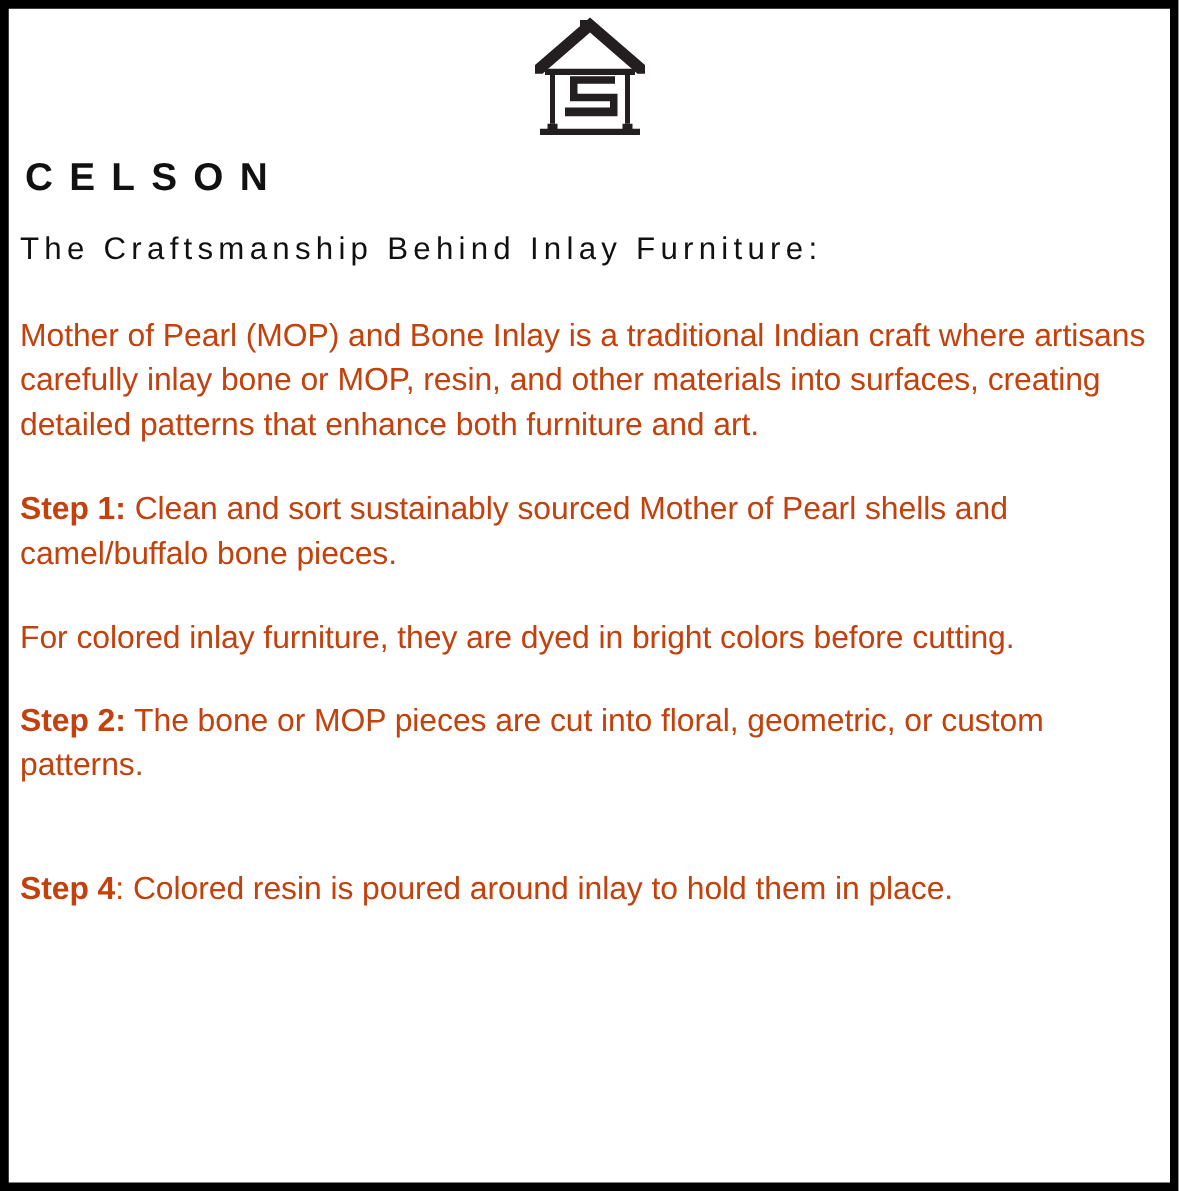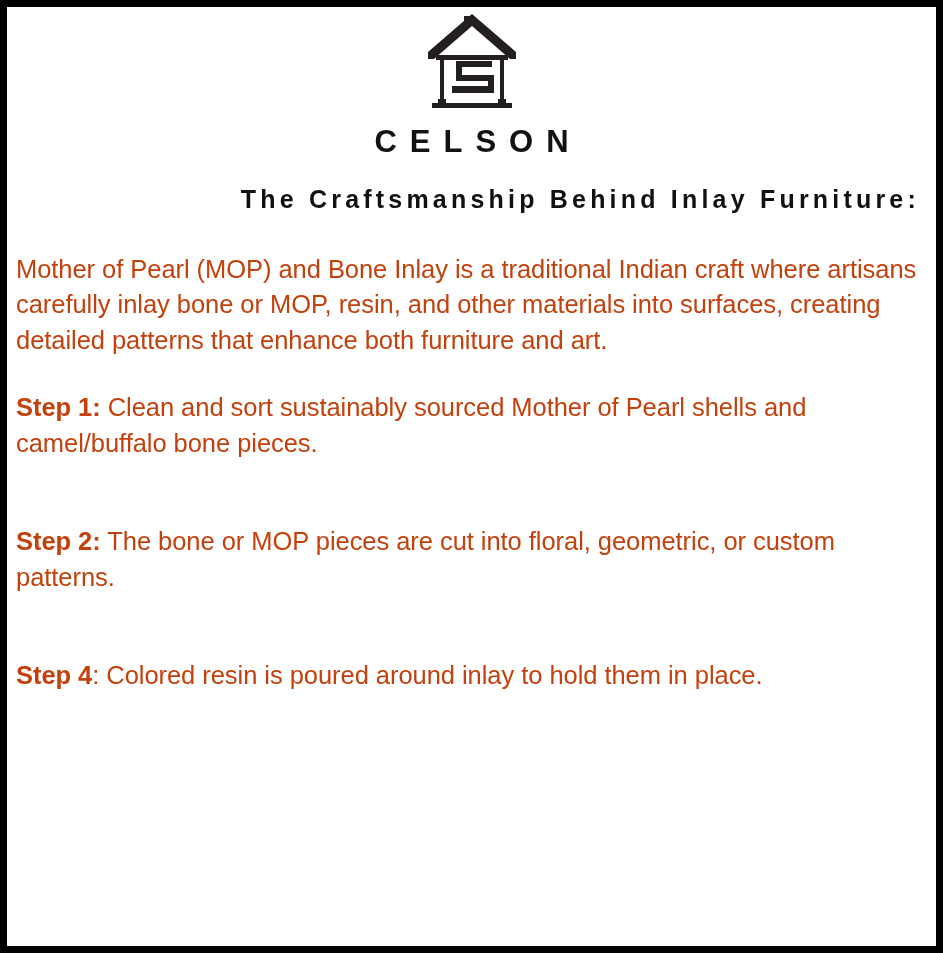--- a/index.html
+++ b/index.html
@@ -32,21 +32,21 @@
     top: 7px;
     width: 929px;
     height: 939px;
     box-sizing: border-box;
     background: #ffffff;
   }
 
   
   .brand {
     padding-top: 5px;
-    text-align: center;
+    text-align: left;
   }
   .logo-mark {
     display: block;
     margin: 0 auto;
     width: 92px;
     height: 100px;
   }
   .brand-name {
     margin-top: 14px;
     font-size: 31px;
@@ -58,26 +58,25 @@
     line-height: 1;
   }
 
   
   .content {
     padding: 0 16px 0 9px;
     margin-top: 28px;
   }
   .headline {
     font-size: 25px;
-    font-weight: bold;
+    font-weight: normal;
     letter-spacing: 4.2px;
     color: #111111;
     line-height: 1.15;
     margin: 0 0 0 0;
-    text-align: right;
   }
   .para {
     font-size: 25.5px;
     line-height: 35.5px;
     color: #c2410c;
     margin: 0;
     letter-spacing: -0.05px;
   }
   .gap-lg { height: 38px; }
   .gap-md { height: 32px; }
@@ -123,20 +122,21 @@
       <div class="gap-lg"></div>
 
       <p class="para">Mother of Pearl (MOP) and Bone Inlay is a traditional Indian craft where artisans carefully inlay bone or MOP, resin, and other materials into surfaces, creating detailed patterns that enhance both furniture and art.</p>
 
       <div class="gap-md"></div>
 
       <p class="para"><span class="b">Step 1:</span><span> Clean and sort sustainably sourced Mother of Pearl shells and camel/buffalo bone pieces.</span></p>
 
       <div class="gap-md"></div>
 
+      <p class="para">For colored inlay furniture, they are dyed in bright colors before cutting.</p>
 
       <div class="gap-sm"></div>
 
       <p class="para"><span class="b">Step 2:</span><span> The bone or MOP pieces are cut into floral, geometric, or custom patterns.</span></p>
 
       <div class="gap-md"></div>
 
 
       <div class="gap-sm"></div>
 

